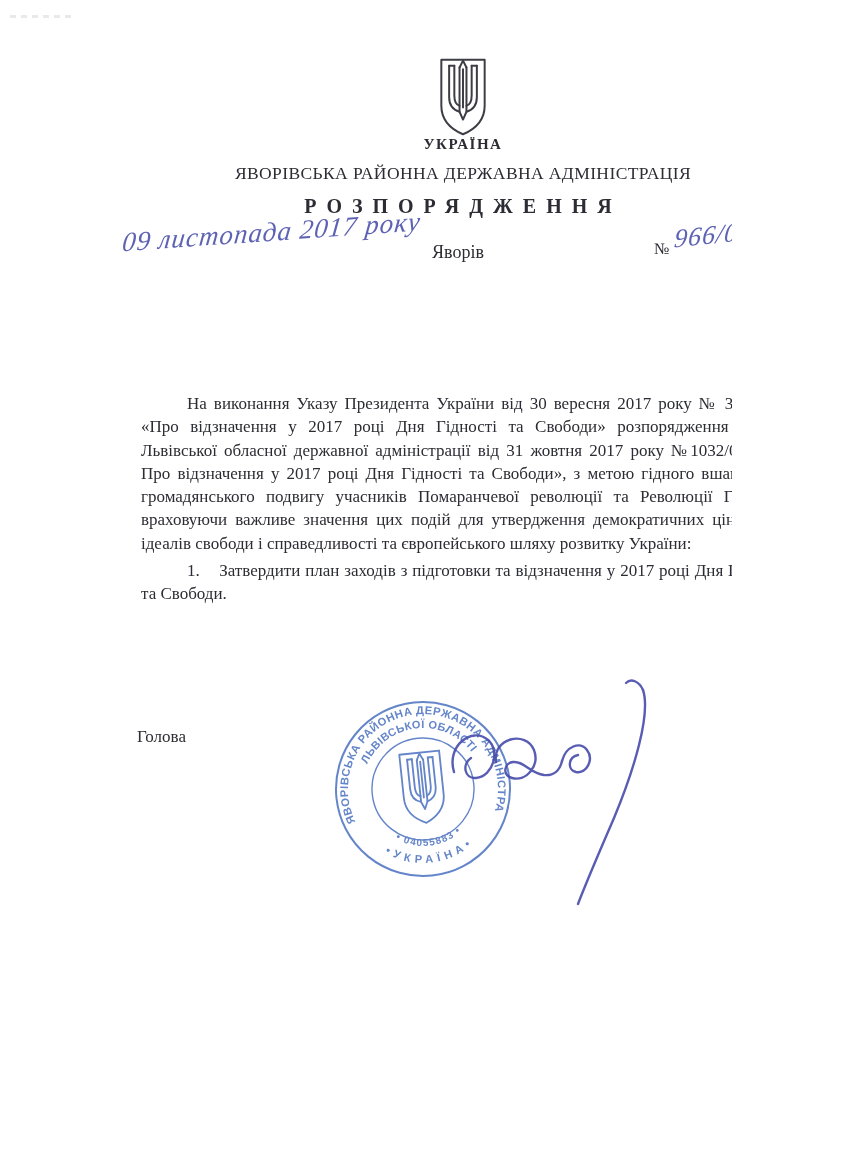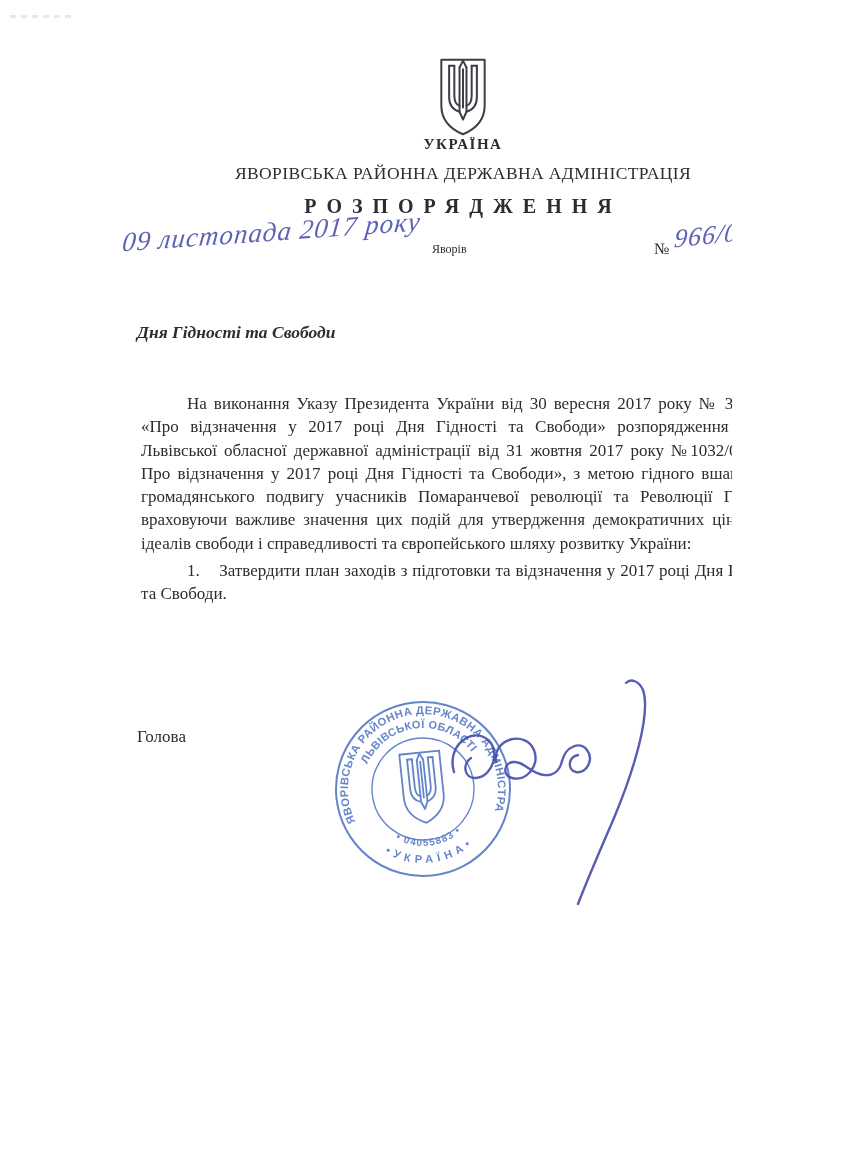--- a/index.html
+++ b/index.html
@@ -14,21 +14,21 @@
   
   .scan-mark{position:absolute;left:10px;top:15px;width:62px;height:3px;
     background:repeating-linear-gradient(90deg,#e9e9ec 0 6px,transparent 6px 11px);}
   
   .header-shift{position:absolute;left:38px;top:0;width:850px;text-align:center;}
   .emblem{position:absolute;left:399px;top:56px;width:52px;height:82px;color:#3d3d46;}
   .country{position:absolute;top:136px;width:100%;font-size:15px;font-weight:bold;letter-spacing:1.5px;}
   .org{position:absolute;top:163px;width:100%;font-size:17.5px;letter-spacing:.4px;}
   .doctype{position:absolute;top:195px;width:100%;font-size:20px;font-weight:bold;letter-spacing:10px;}
   
-  .place{position:absolute;left:432px;top:242px;font-size:12px;}
+  .place{position:absolute;left:432px;top:242px;font-size:18px;}
   .numsign{position:absolute;left:654px;top:240px;font-size:16px;}
   .hw{font-family:"Liberation Serif", serif;font-style:italic;color:var(--ink,#5d62b4);}
   .hw-date{position:absolute;left:124px;top:227px;font-size:27px;letter-spacing:1px;
     transform:rotate(-4deg) skewX(-10deg);transform-origin:left top;white-space:nowrap;}
   .hw-num{position:absolute;left:676px;top:224px;font-size:26px;letter-spacing:1px;
     transform:rotate(-6deg) skewX(-12deg);transform-origin:left top;white-space:nowrap;}
   
   .subject{position:absolute;left:137px;top:321px;font-size:17.5px;font-weight:bold;font-style:italic;line-height:23px;}
   
   .body-text{position:absolute;left:137px;top:388px;width:656px;font-size:17px;line-height:23.3px;text-align:justify;}
@@ -74,21 +74,20 @@
     <div class="org">ЯВОРІВСЬКА РАЙОННА ДЕРЖАВНА АДМІНІСТРАЦІЯ</div>
     <div class="doctype">РОЗПОРЯДЖЕННЯ</div>
   </div>
 
   <span class="hw hw-date">09 листопада 2017 року</span>
   <span class="place">Яворів</span>
   <span class="numsign">№</span>
   <span class="hw hw-num">966/02-06</span>
 
   <div class="subject">
-    <div>Дня Гідності та Свободи</div>
   </div>
 
   <div class="body-text">
     <p>На виконання Указу Президента України від 30 вересня 2017 року № 300/2017  «Про відзначення у 2017 році Дня Гідності та Свободи» розпорядження голови Львівської обласної державної адміністрації від 31 жовтня 2017 року №1032/0/5-17 « Про відзначення у 2017 році Дня Гідності та Свободи», з метою гідного вшанування громадянського подвигу учасників Помаранчевої революції та Революції Гідності, враховуючи важливе значення цих подій для утвердження демократичних цінностей, ідеалів свободи і справедливості та європейського шляху розвитку України:</p>
     <p>1.&nbsp;&nbsp;&nbsp;&nbsp;Затвердити план заходів з підготовки та відзначення у 2017 році Дня Гідності та Свободи.</p>
   </div>
 
   <div class="signer-title">Голова</div>
   <div class="signer-name">О. В. Хлян</div>
 

